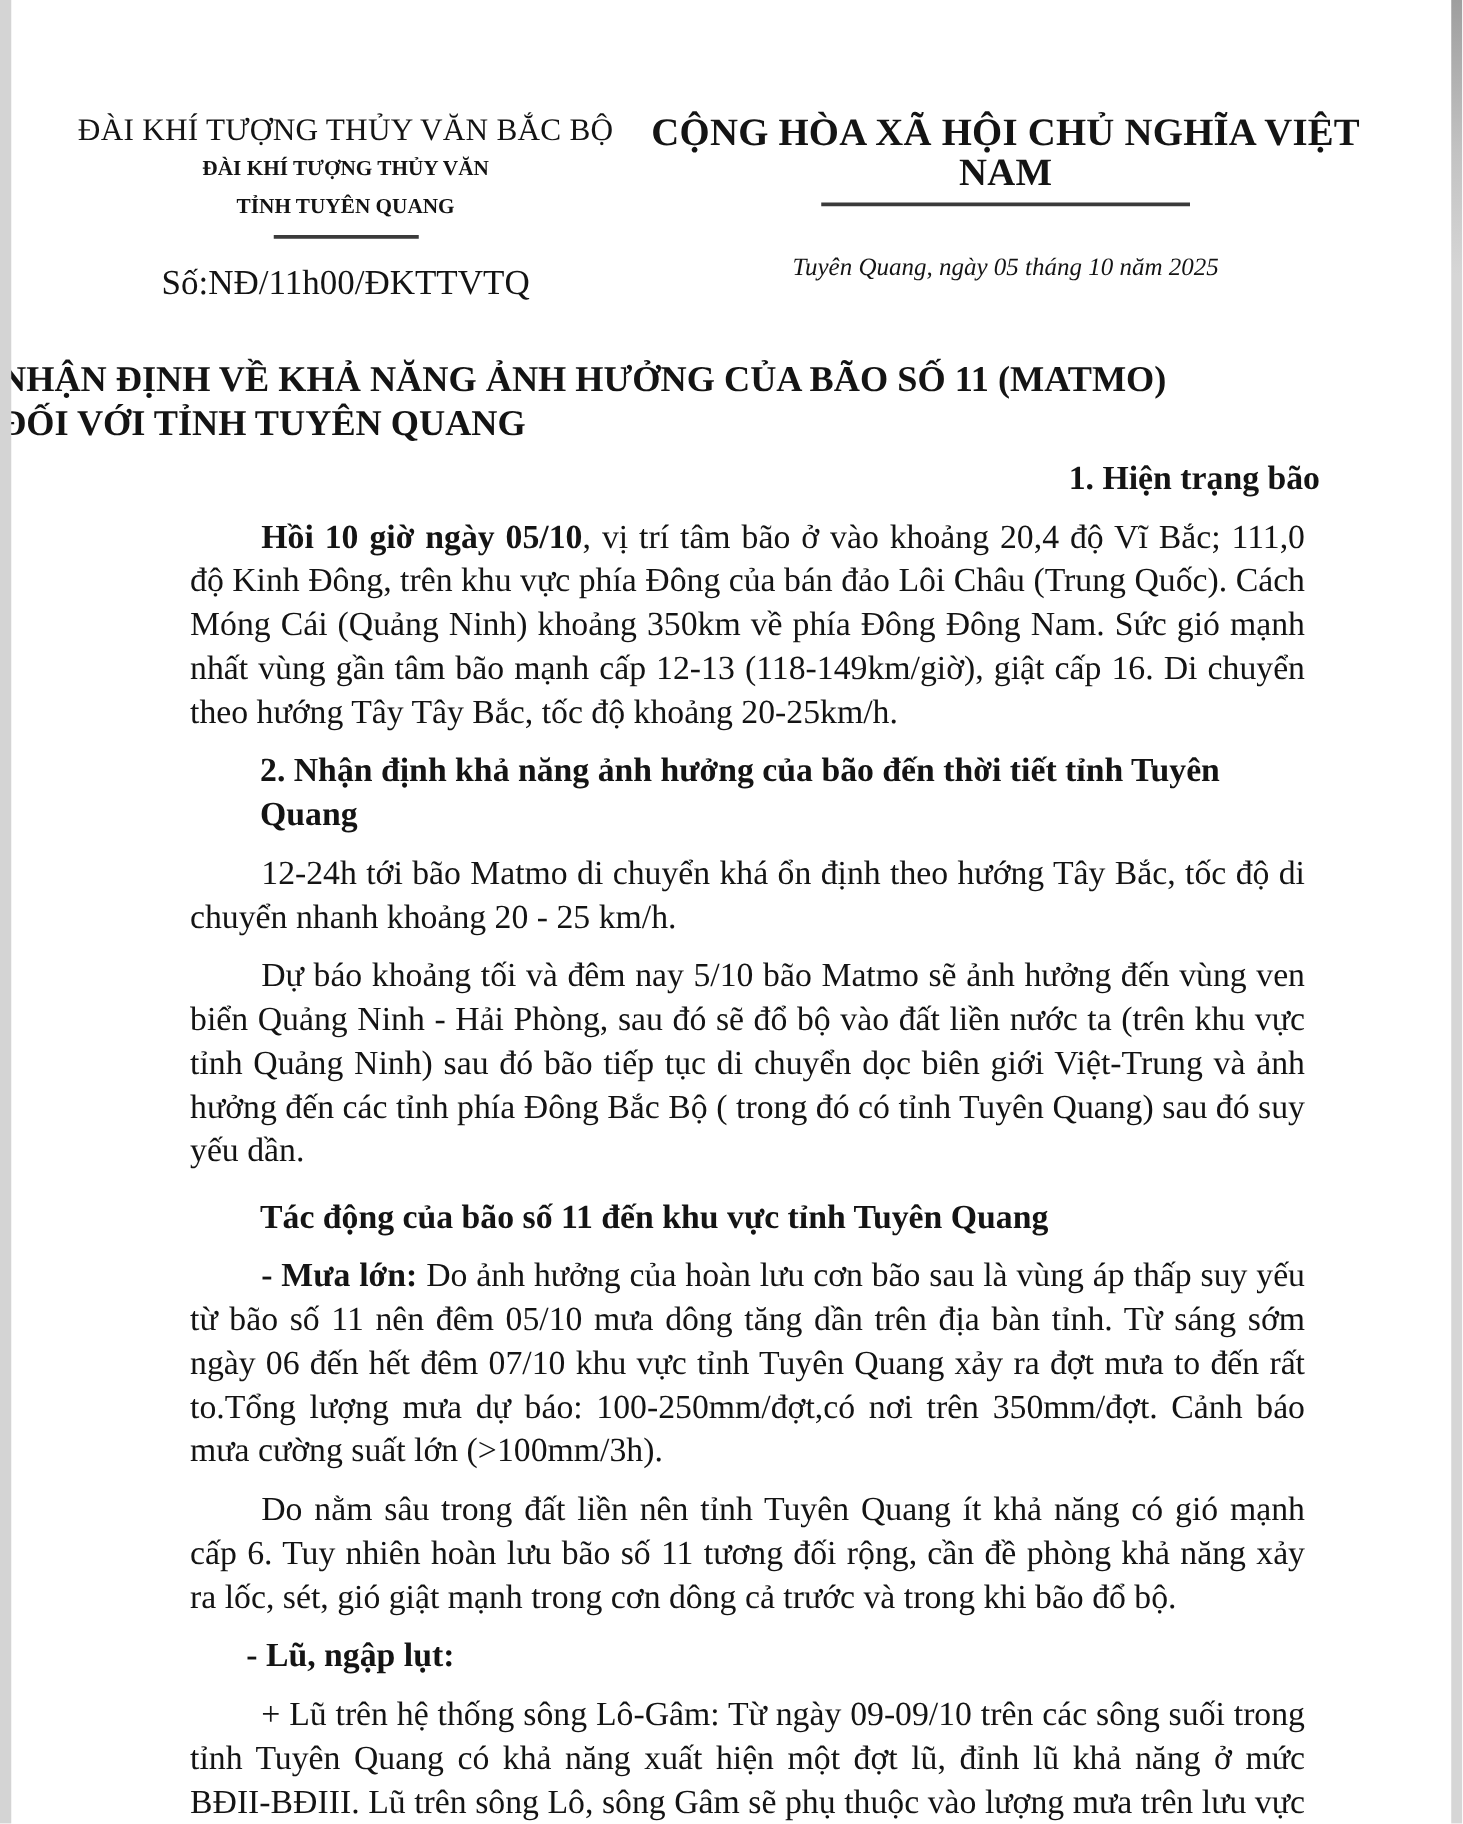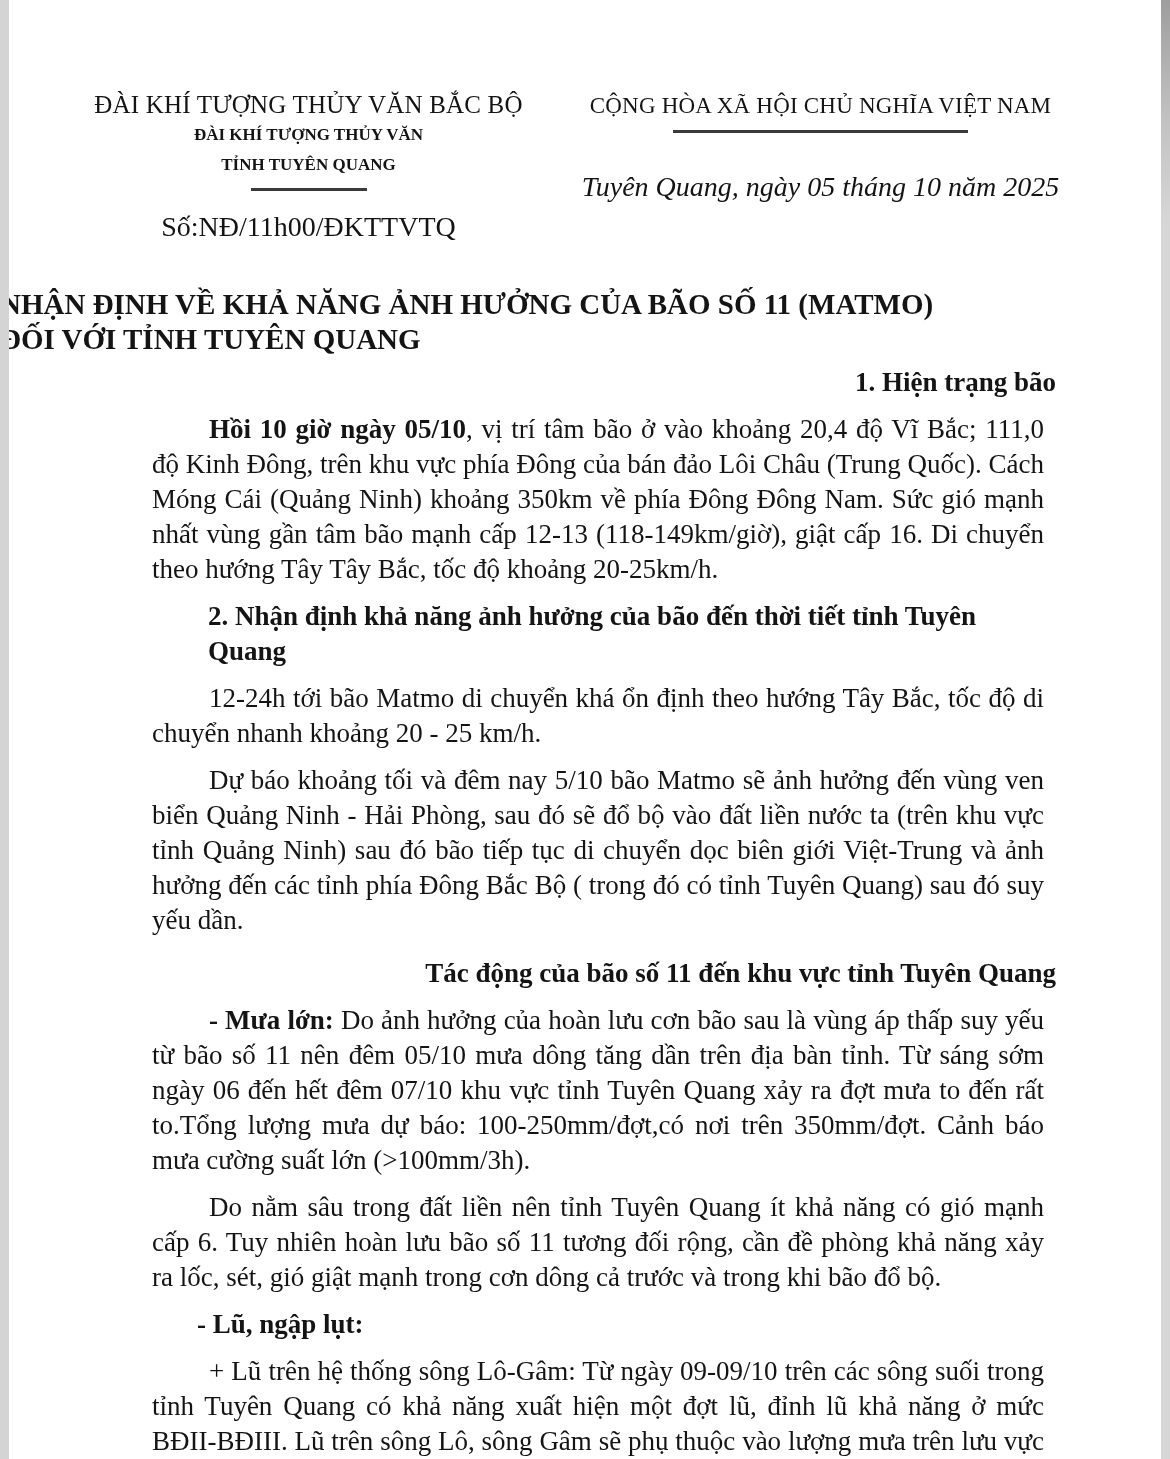--- a/index.html
+++ b/index.html
@@ -16,50 +16,50 @@
     position:absolute;left:0;top:0;width:9px;height:1459px;
     background:#d4d4d4;
   }
   .edge-right{
     position:absolute;right:0;top:0;width:9px;height:1459px;
     background:linear-gradient(#9e9e9e 0px,#c2c2c2 120px,#d6d6d6 220px,#d6d6d6 100%);
   }
   
   .header{
     display:flex;
-    padding:90px 70px 0 76px;
+    padding:90px 70px 0 44px;
   }
   .h-left{width:465px;text-align:center;}
   .h-right{flex:1;text-align:center;}
   .h-left .l1{font-size:25px;line-height:30px;letter-spacing:.2px;}
   .h-left .l2,.h-left .l3{font-size:17px;line-height:30px;font-weight:bold;}
   .rule-left{width:116px;height:3px;background:#3a3a3a;margin:8px auto 0;}
   .doc-number{font-size:28px;margin-top:20px;}
-  .h-right .l1{font-size:23px;line-height:32px;font-weight:normal;letter-spacing:.2px;}
+  .h-right .l1{font-size:31px;line-height:32px;font-weight:bold;letter-spacing:.2px;}
   .h-right .l2{font-size:25px;line-height:31px;font-weight:bold;}
   .rule-right{width:295px;height:3px;background:#3a3a3a;margin:8px auto 0;}
-  .date-line{font-size:28px;font-style:italic;margin-top:38px;}
+  .date-line{font-size:20px;font-style:italic;margin-top:38px;}
   
   .doc-title{
     margin-top:44px;
     text-align:left;
     font-weight:bold;
     font-size:29px;
     line-height:35px;
   }
   
   .body{
     padding:0 114px 0 140px;
     font-size:27px;
     line-height:35px;
     text-align:justify;
   }
   .body .heading-num{font-weight:bold;margin:8px 0 7px 57px;text-align:right;}
   .body .heading-wide{font-weight:bold;margin:9px 0 9px 68px;text-align:left;}
-  .body .heading-impact{font-weight:bold;margin:18px 0 10px 68px;text-align:right;font-family:Liberation Serif, serif;}
+  .body .heading-impact{font-weight:bold;margin:18px 0 10px 68px;text-align:left;font-family:Liberation Serif, serif;}
   .body .heading-flood{font-weight:bold;margin:1px 0 1px 57px;text-align:left;}
   .body p{margin:12px;text-indent:57px;}
   .body p b{font-weight:bold;}
 </style>
 </head>
 <body>
 
 <div class="page">
   <div class="edge-left"></div>
   <div class="edge-right"></div>

